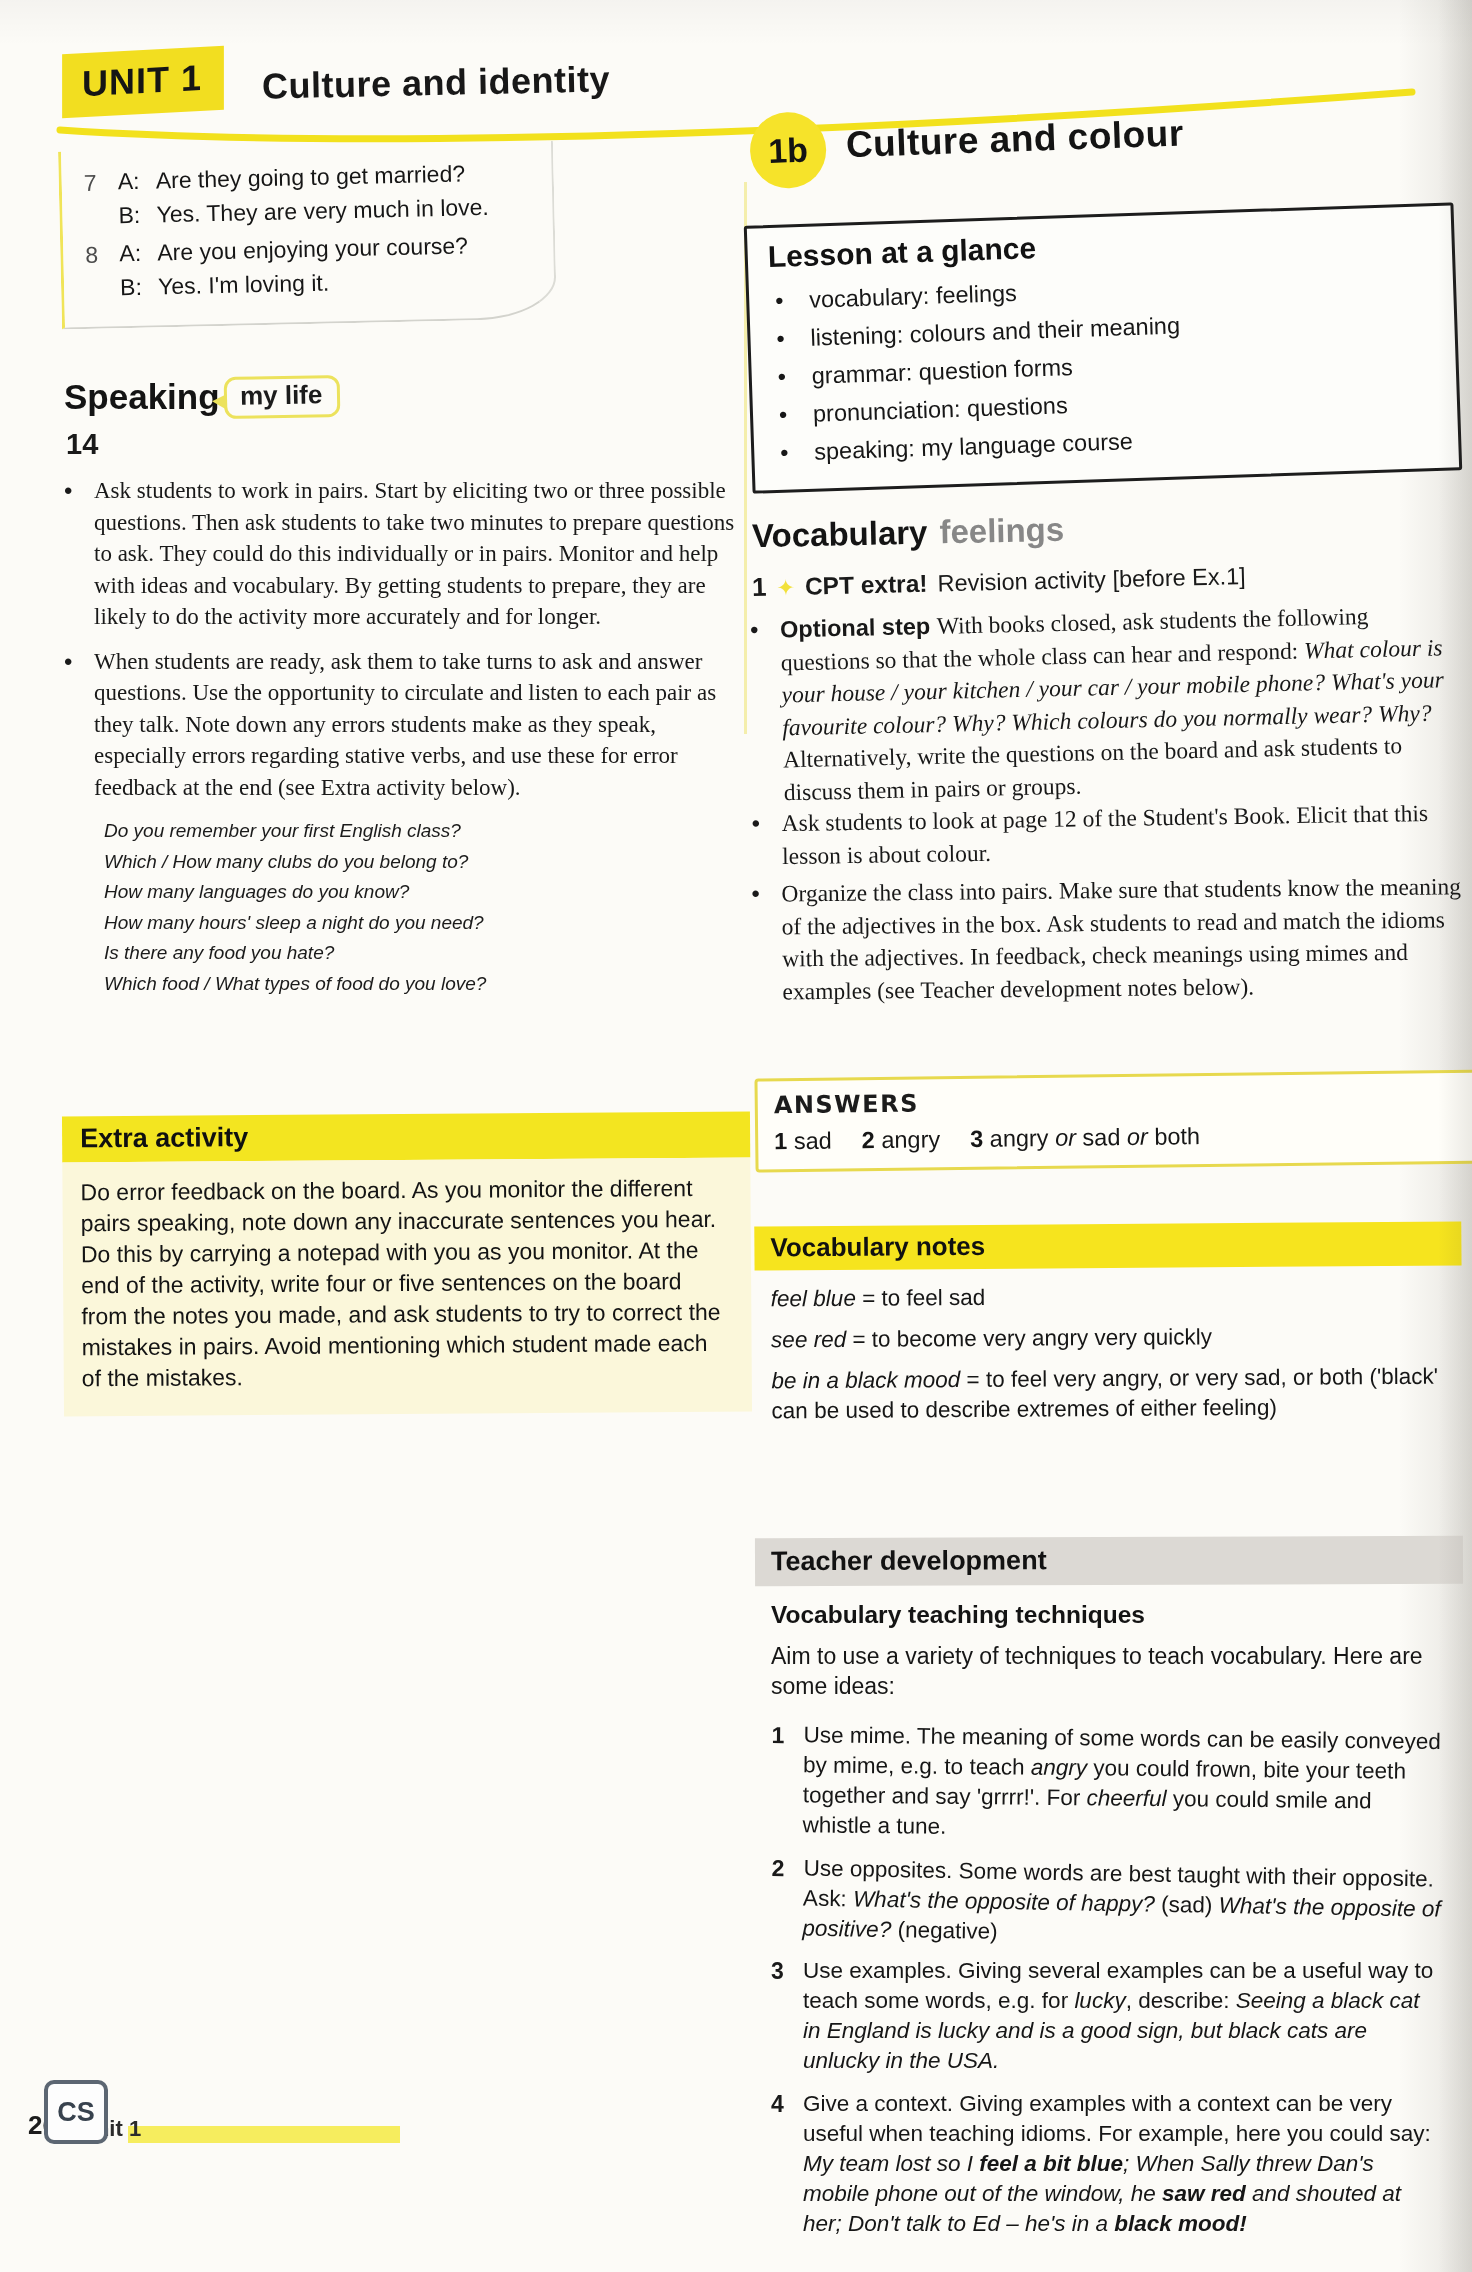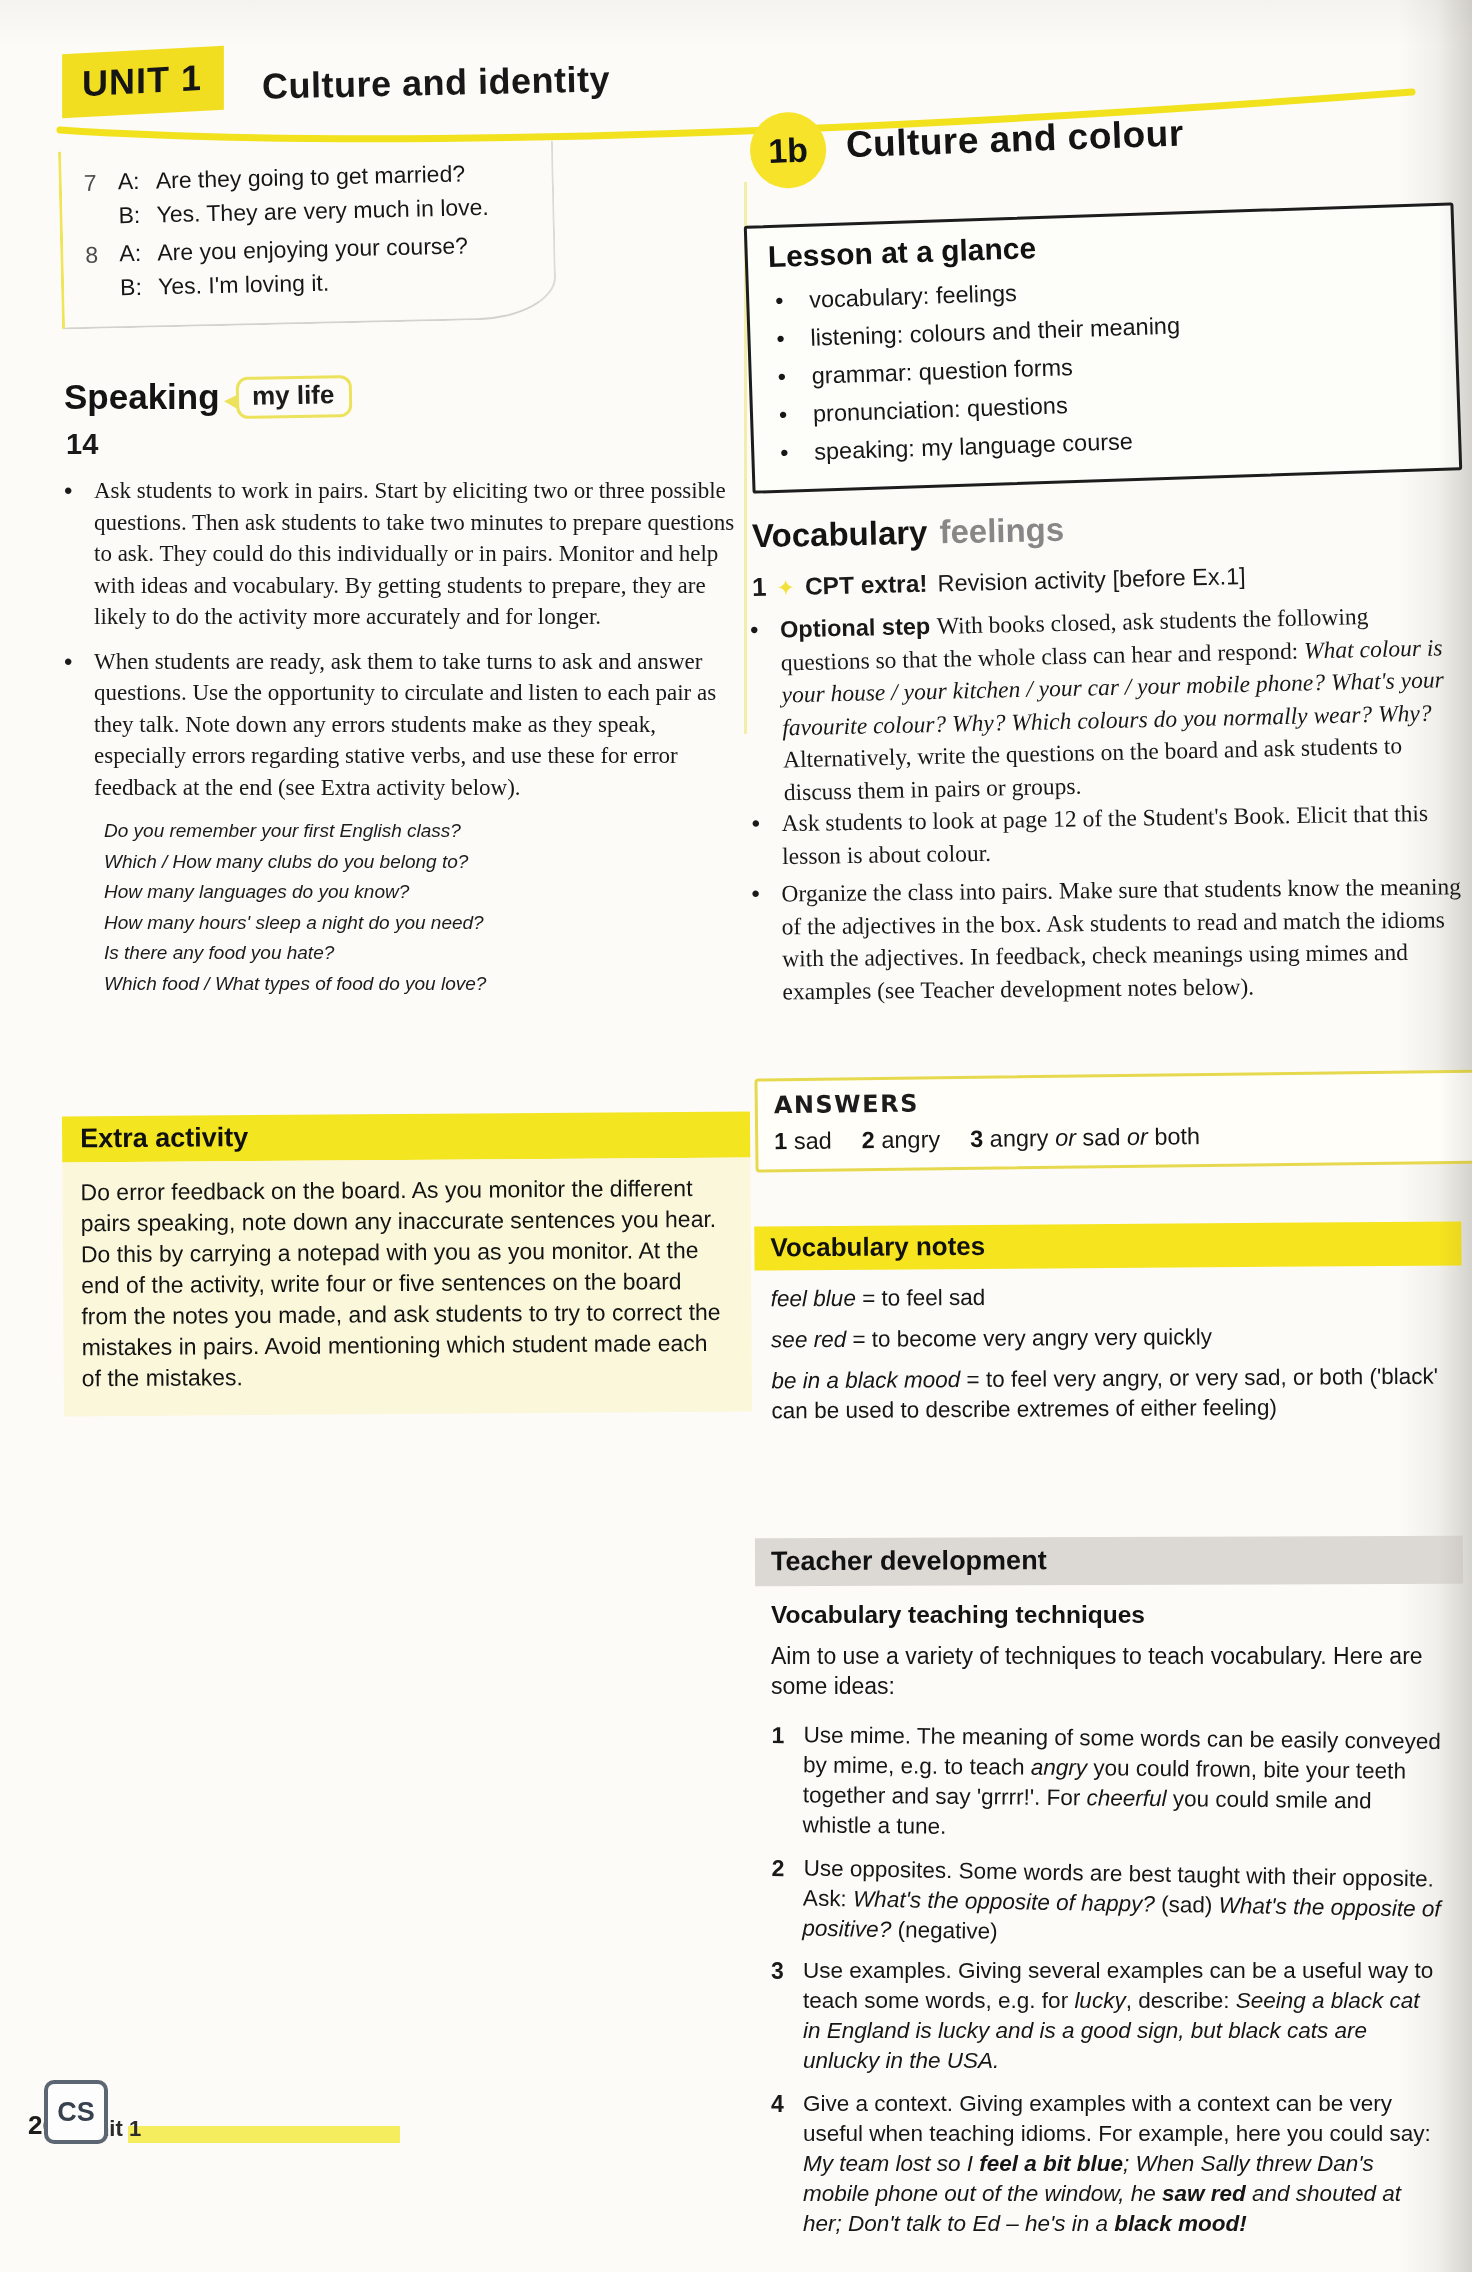--- a/index.html
+++ b/index.html
@@ -41,21 +41,21 @@
     transform:rotate(-1.3deg);
     font-size:23px;line-height:34px;color:#161616;
   }
   .d-item{display:flex;margin-bottom:4px;}
   .d-num{width:34px;flex:none;color:#4c4c4c;padding-top:1px;}
   .d-line{display:flex;}
   .d-label{width:38px;flex:none;}
 
   
   .speaking{left:64px;top:376px;width:676px;}
-  .sp-head{display:flex;align-items:center;gap:16px;}
+  .sp-head{display:flex;align-items:center;gap:4px;}
   .sp-title{font-size:35px;font-weight:700;color:#141414;}
   .mylife{
     position:relative;border:3px solid #ece25c;border-radius:12px;
     padding:1px 15px 4px 13px;font-size:26px;font-weight:700;color:#1c1c1c;
     transform:rotate(-1deg);
   }
   .mylife::before{
     content:"";position:absolute;left:-15px;top:14px;width:0;height:0;
     border-top:7px solid transparent;border-bottom:9px solid transparent;
     border-right:15px solid #ece25c;

